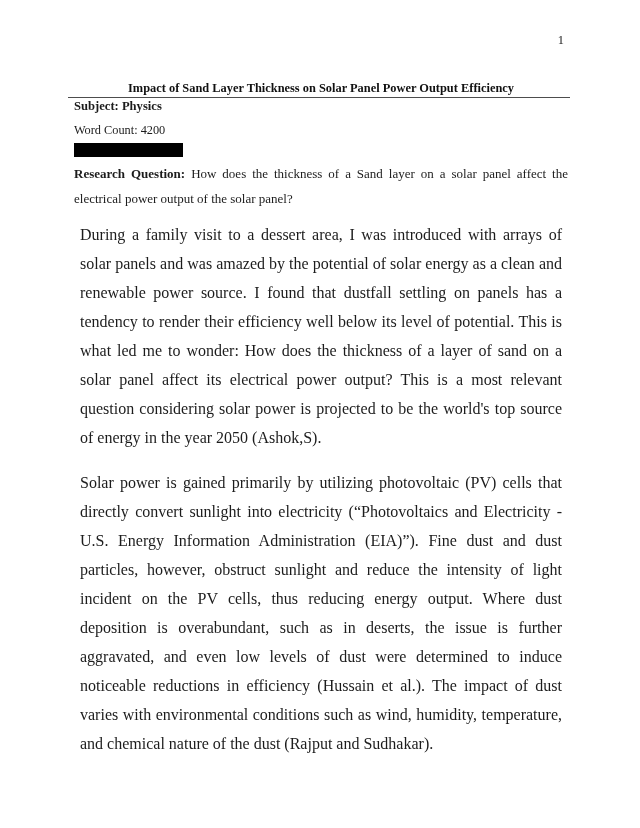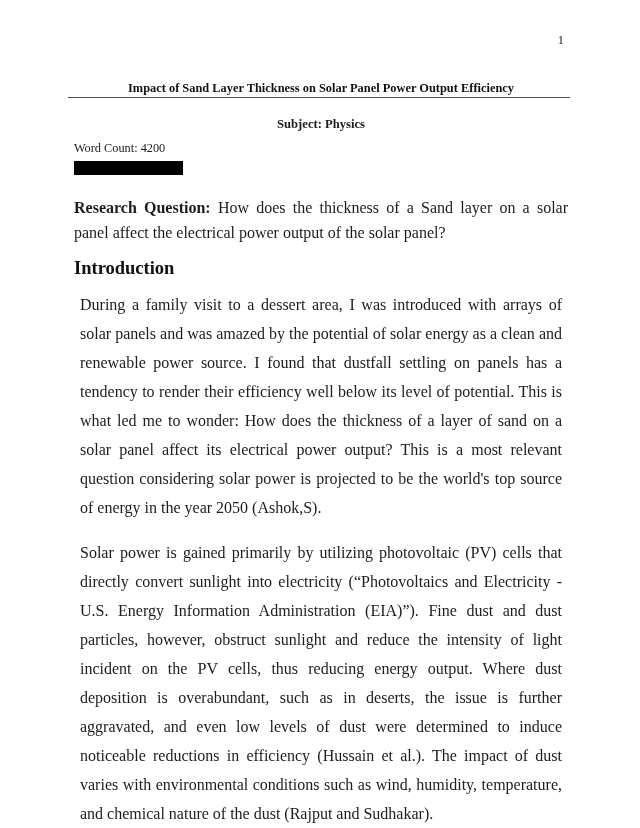--- a/index.html
+++ b/index.html
@@ -38,40 +38,39 @@
     line-height: 15px;
     color: #111111;
   }
   .title-rule {
     border: none;
     border-top: 1.5px solid #4d4d4d;
     margin: 1px -2px 0 -6px;
     height: 0;
   }
   .subject {
-    margin: 19px 0 0 0;
+    margin: 1px 0 0 0;
     font-size: 12.6px;
     font-weight: bold;
     line-height: 15px;
-    text-align: center;
   }
   .word-count {
     margin: 9px 0 0 0;
     font-size: 12.3px;
     line-height: 15px;
   }
   .redaction {
     margin-top: 5px;
     width: 109px;
     height: 14px;
     background: #000000;
   }
   .rq {
-    margin: 20px 0 0 0;
-    font-size: 16px;
+    margin: 4px 0 0 0;
+    font-size: 13px;
     line-height: 25px;
     text-align: justify;
   }
   .rq-label {
     font-weight: bold;
   }
   .intro-heading {
     margin: 11px 0 0 0;
     font-size: 18.5px;
     font-weight: bold;
@@ -103,20 +102,19 @@
 
     <p class="word-count">Word Count: 4200</p>
 
     <div class="redaction"></div>
 
     <p class="rq">
       <span class="rq-label">Research Question:</span>
       <span>How does the thickness of a Sand layer on a solar panel affect the electrical power output of the solar panel?</span>
     </p>
 
-    <h2 class="intro-heading">Introduction</h2>
 
     <p class="body-para para-0">During a family visit to a dessert area, I was introduced with arrays of solar panels and was amazed by the potential of solar energy as a clean and renewable power source. I found that dustfall settling on panels has a tendency to render their efficiency well below its level of potential. This is what led me to wonder: How does the thickness of a layer of sand on a solar panel affect its electrical power output? This is a most relevant question considering solar power is projected to be the world's top source of energy in the year 2050 (Ashok,S).</p>
 
     <p class="body-para para-1">Solar power is gained primarily by utilizing photovoltaic (PV) cells that directly convert sunlight into electricity (“Photovoltaics and Electricity - U.S. Energy Information Administration (EIA)”). Fine dust and dust particles, however, obstruct sunlight and reduce the intensity of light incident on the PV cells, thus reducing energy output. Where dust deposition is overabundant, such as in deserts, the issue is further aggravated, and even low levels of dust were determined to induce noticeable reductions in efficiency (Hussain et al.). The impact of dust varies with environmental conditions such as wind, humidity, temperature, and chemical nature of the dust (Rajput and Sudhakar).</p>
 
   </div>
 </div>
 
 </body></html>

